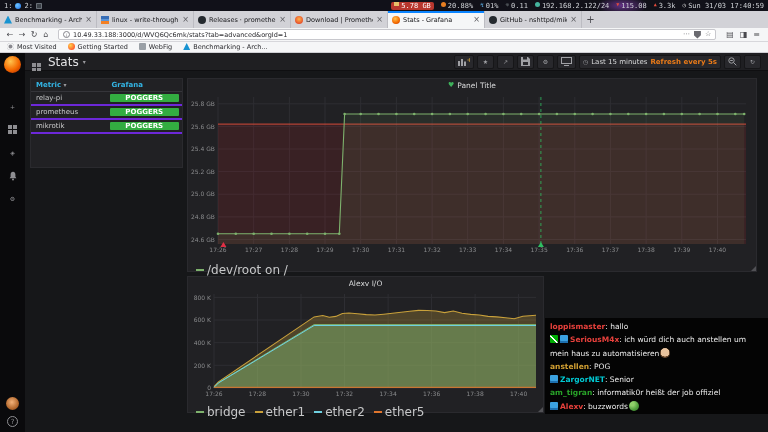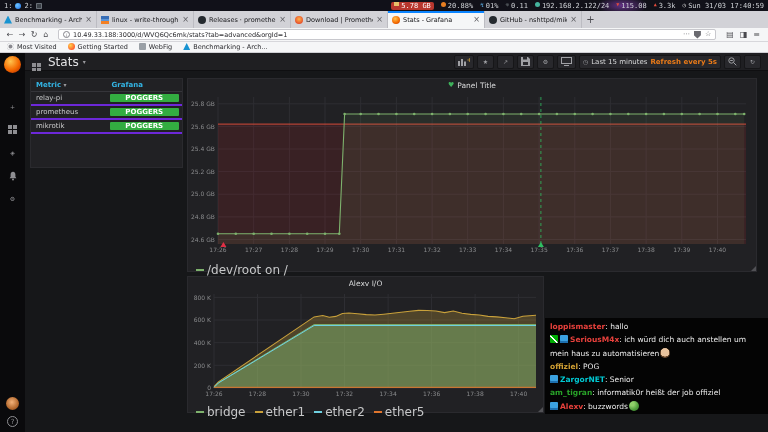--- a/index.html
+++ b/index.html
@@ -554,21 +554,21 @@
                 <span class="lg-dash" style="background:#e0752d"></span>
                 <span>ether5</span>
               </span>
             </div>
           <div class="rsz"></div>
         </div>
 
         <div class="chat" id="chat">
             <div class="chat-line"><span class="chat-user" style="color:#e8413c">loppismaster</span><span>: hallo</span></div>
             <div class="chat-line"><span class="badge badge-moderator"></span><span class="badge badge-subscriber"></span><span class="chat-user" style="color:#e8413c">SeriousM4x</span><span>: ich würd dich auch anstellen um mein haus zu automatisieren</span><span class="emote emote-bearded-man"></span></div>
-            <div class="chat-line"><span class="chat-user" style="color:#d2a033">offiziel</span><span>: POG</span></div>
+            <div class="chat-line"><span class="chat-user" style="color:#d2a033">anstellen</span><span>: POG</span></div>
             <div class="chat-line"><span class="badge badge-subscriber"></span><span class="chat-user" style="color:#00c8d2">ZargorNET</span><span>: Senior</span></div>
             <div class="chat-line"><span class="chat-user" style="color:#29a329">am_tigran</span><span>: informatik0r heißt der job offiziel</span></div>
             <div class="chat-line"><span class="badge badge-subscriber"></span><span class="chat-user" style="color:#e8413c">Alexv</span><span>: buzzwords</span><span class="emote emote-pepe"></span></div>
           </div>
 
       </div>
     </div>
   </div>
 </div>
 

